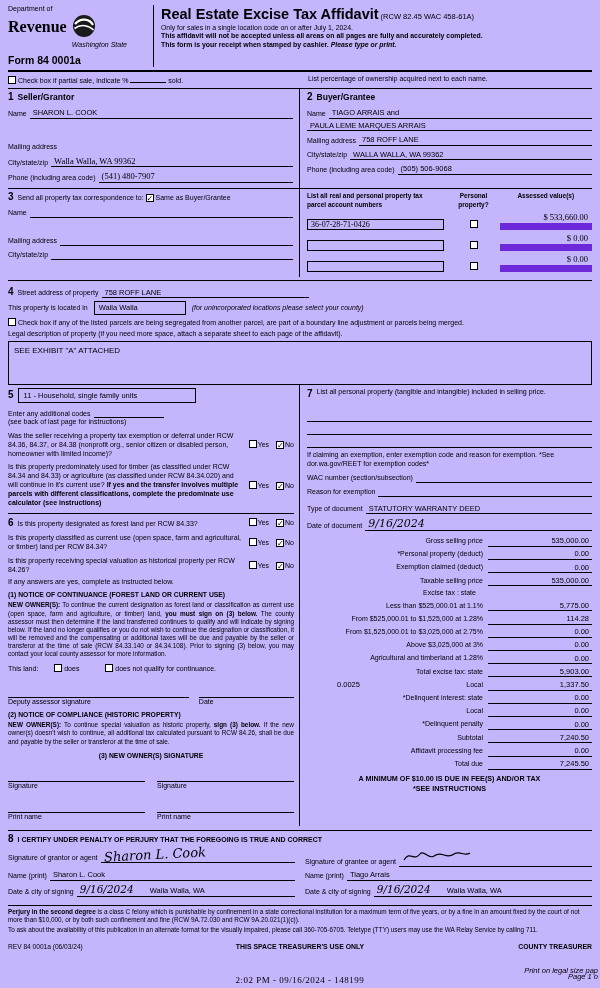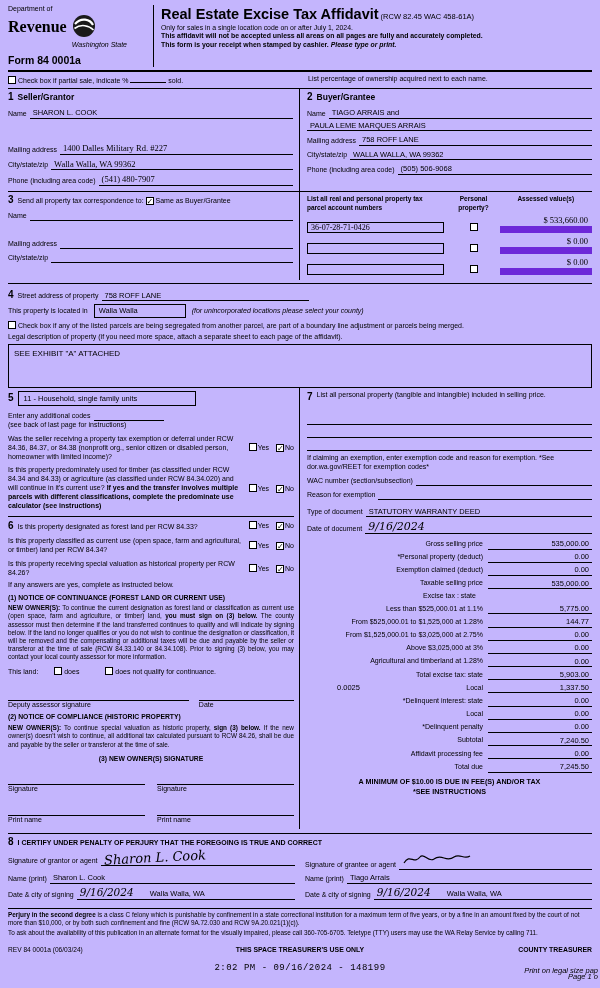--- a/index.html
+++ b/index.html
@@ -94,21 +94,21 @@
   .sigrow .ul { min-height:15px; }
   .sig-hand { font-family:"DejaVu Serif", serif; font-style:italic; font-size:13px;
               display:inline-block; transform:rotate(-3deg); line-height:1; }
   .hand-sm { font-family:"DejaVu Serif", serif; font-style:italic; font-size:10.5px; line-height:1; }
 
   .perjury { border-top:1px solid #000; margin-top:5px; padding-top:2px; font-size:6.4px; }
   .revrow { margin-top:9px; align-items:baseline; }
   .revrow .c1 { flex:1; font-size:6.6px; }
   .revrow .c2 { flex:1.4; text-align:center; font-weight:bold; font-size:6.9px; }
   .revrow .c3 { flex:1; text-align:right; font-weight:bold; font-size:6.9px; }
-  .stamp { text-align:center; margin-top:8px; font-family:Liberation Mono, monospace;
+  .stamp { text-align:center; margin-top:23px; font-family:Liberation Serif, serif;
            font-size:9px; letter-spacing:0.5px; }
   .corner-note1 { position:absolute; right:2px; bottom:12px; font-style:italic; font-size:7.5px; }
   .corner-note2 { position:absolute; right:2px; bottom:6px; font-style:italic; font-size:7.5px; }
 </style>
 </head>
 <body>
 
 <div class="page">
 
   <div class="row hdr">
@@ -151,21 +151,20 @@
   <div class="row sec12">
     <div class="col-l">
       <div><span class="secnum">1</span><span class="sec-title">Seller/Grantor</span></div>
       <div class="fld">
           <span class="lab">Name</span>
           <span class="ul sans">SHARON L. COOK</span>
         </div>
       <div style="height:20px;"></div>
       <div class="fld">
           <span class="lab">Mailing address</span>
-          <span class="ul serif">1400 Dalles Military Rd. #227</span>
         </div>
       <div class="fld">
           <span class="lab">City/state/zip</span>
           <span class="ul serif">Walla Walla, WA 99362</span>
         </div>
       <div class="fld">
           <span class="lab">Phone (including area code)</span>
           <span class="ul serif">(541) 480-7907</span>
         </div>
     </div>
@@ -426,21 +425,21 @@
             <span class="tl">Taxable selling price</span>
             <span class="tv">535,000.00</span>
           </div>
         <div class="tax-head">Excise tax : state</div>
         <div class="taxline">
             <span class="tl">Less than $525,000.01 at 1.1%</span>
             <span class="tv">5,775.00</span>
           </div>
         <div class="taxline">
             <span class="tl">From $525,000.01 to $1,525,000 at 1.28%</span>
-            <span class="tv">144.77</span>
+            <span class="tv">114.28</span>
           </div>
         <div class="taxline">
             <span class="tl">From $1,525,000.01 to $3,025,000 at 2.75%</span>
             <span class="tv">0.00</span>
           </div>
         <div class="taxline">
             <span class="tl">Above $3,025,000 at 3%</span>
             <span class="tv">0.00</span>
           </div>
         <div class="taxline">

